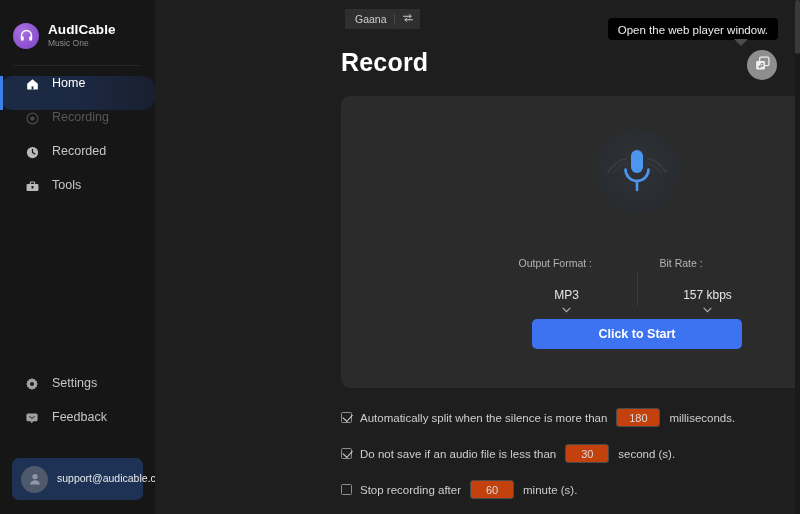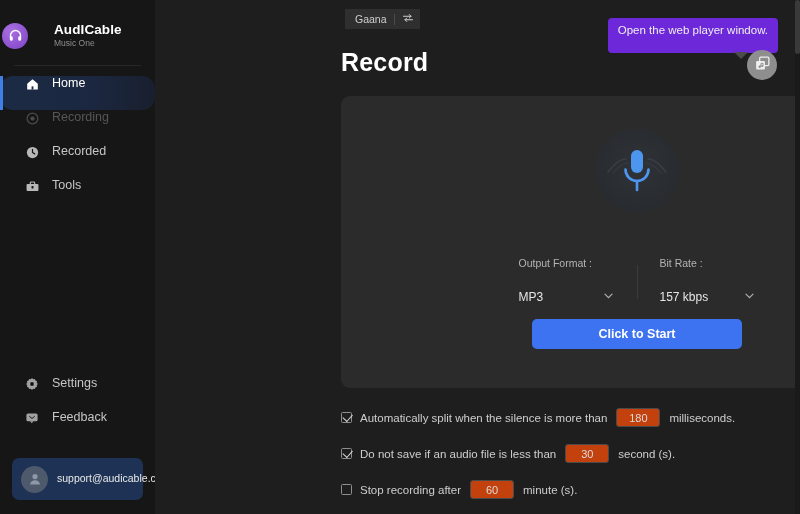--- a/index.html
+++ b/index.html
@@ -10,21 +10,21 @@
     color:#d8d8d8;
     -webkit-font-smoothing:antialiased;
   }
   .app { position:relative; width:800px; height:514px; display:flex; }
 
   
   .sidebar {
     width:155px; height:514px; background:#161616;
     display:flex; flex-direction:column; position:relative; flex:0 0 155px;
   }
-  .brand { display:flex; align-items:center; gap:26px; padding:14px 0 0 2px; height:57px; }
+  .brand { display:flex; align-items:center; gap:9px; padding:14px 0 0 13px; height:57px; }
   .brand-logo {
     width:26px; height:26px; border-radius:50%;
     background:radial-gradient(circle at 35% 30%, #a96fe0, #7e43c7);
     display:flex; align-items:center; justify-content:center; flex:0 0 26px;
   }
   .brand-text { display:flex; flex-direction:column; line-height:1.12; }
   .brand-name { font-size:13.5px; font-weight:bold; color:#ffffff; letter-spacing:.1px; }
   .brand-sub { font-size:8.5px; color:#8d8d8d; margin-top:2px; }
   .brand-divider { height:1px; background:#262626; margin:8px 14px 4px 14px; }
 
@@ -68,22 +68,22 @@
 
   .page-title {
     position:absolute; left:186px; top:48px; font-size:25px; font-weight:bold; color:#ffffff; letter-spacing:.2px;
   }
 
   .webplayer-btn {
     position:absolute; right:23px; top:50px; width:30px; height:30px; border-radius:50%;
     background:#8e8e8e; display:flex; align-items:center; justify-content:center; cursor:pointer;
   }
   .tooltip {
-    position:absolute; right:22px; top:18px; background:#6d28d9; color:#efefef;
-    font-size:11.5px; border-radius:4px; padding:6px 10px 17px 10px; white-space:nowrap;
+    position:absolute; right:22px; top:18px; background:#000000; color:#efefef;
+    font-size:11.5px; border-radius:4px; padding:6px 10px 4px 10px; white-space:nowrap;
   }
   .tooltip::after {
     content:""; position:absolute; bottom:-6px; right:30px;
     border-left:7px solid transparent; border-right:7px solid transparent; border-top:7px solid #4c4c4c;
   }
 
   
   .record-card {
     position:absolute; left:186px; top:96px; width:592px; height:292px;
     background:#2b2b2b; border-radius:9px;
@@ -95,21 +95,21 @@
     width:84px; height:84px; border-radius:50%;
     background:radial-gradient(circle at 50% 45%, #2f3338 0%, #292c31 60%, #262829 100%);
     display:flex; align-items:center; justify-content:center; position:relative;
   }
 
   .settings-row {
     position:absolute; top:161px; left:0; right:0; display:flex; justify-content:center; align-items:flex-start; gap:0;
   }
   .sel-group { display:flex; flex-direction:column; }
   .sel-label { font-size:10.5px; color:#b4b4b4; margin-bottom:19px; }
-  .sel-value-row { display:flex; align-items:center; justify-content:space-between; width:96px; cursor:pointer; }
+  .sel-value-row { display:flex; align-items:center; justify-content:space-between; width:96px; cursor:pointer;flex-direction:column; }
   .sel-value { font-size:12px; color:#e6e6e6; }
   .sel-divider { width:1px; height:34px; background:#3c3c3c; margin:0 22px; align-self:center; }
 
   .start-btn {
     position:absolute; left:50%; transform:translateX(-50%); top:223px;
     width:210px; height:30px; border-radius:5px; background:#3d73f0;
     color:#ffffff; font-size:12.5px; font-weight:bold;
     display:flex; align-items:center; justify-content:center; cursor:pointer; border:none;
     font-family:"Liberation Sans", sans-serif;
   }

